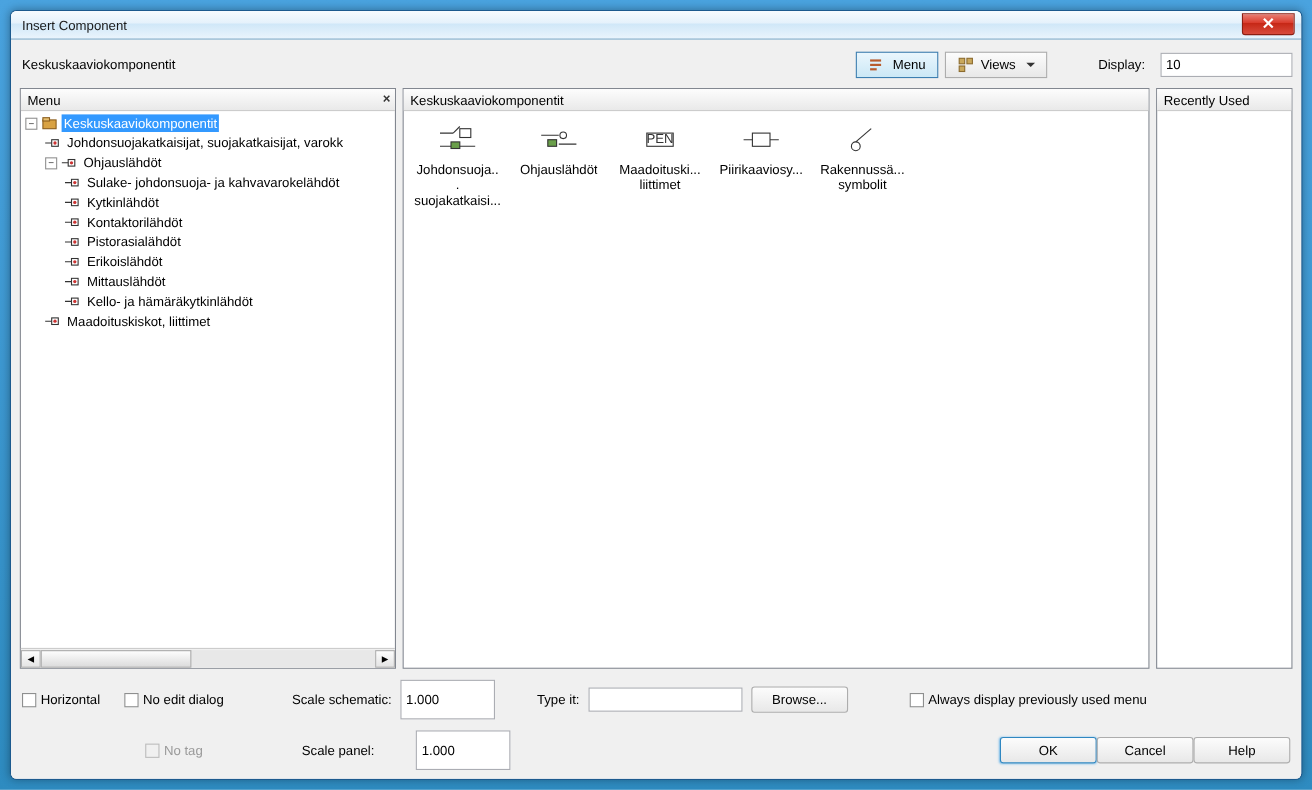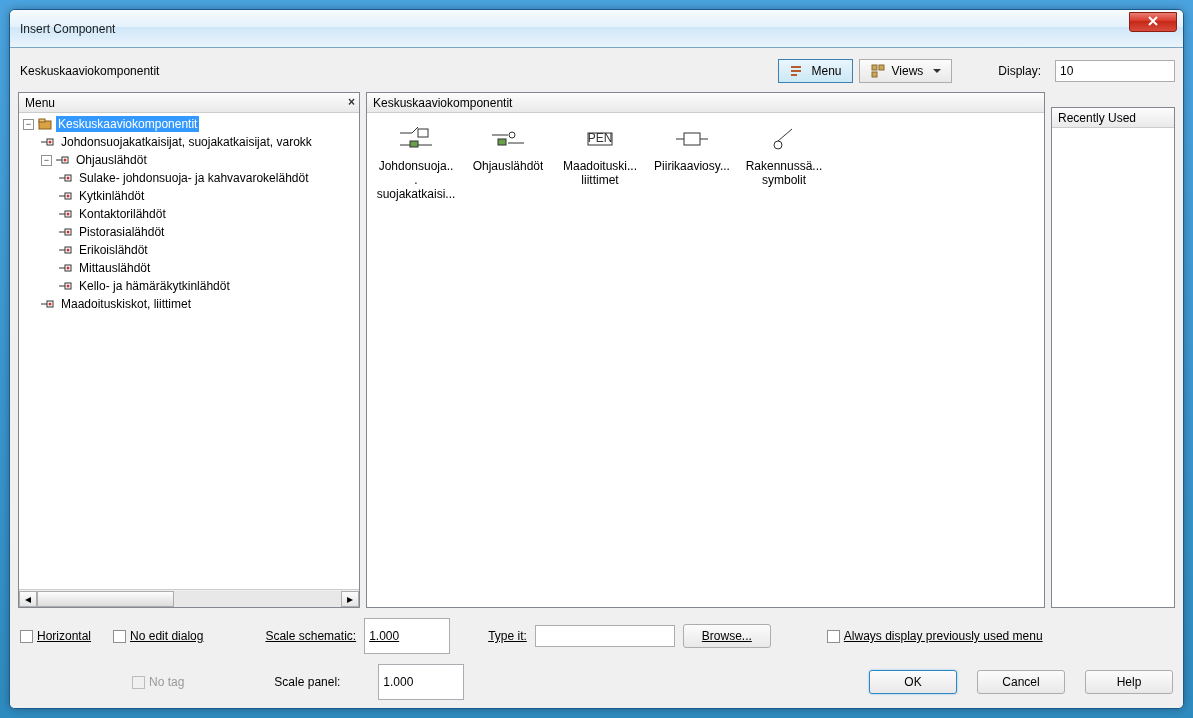--- a/index.html
+++ b/index.html
@@ -1,67 +1,67 @@
 <!DOCTYPE html>
 <html><head>
 <meta charset="utf-8">
 <style>
 * { box-sizing: border-box; margin: 0; padding: 0; font-family: "Segoe UI", Tahoma, sans-serif; font-size: 12px; }
 body { background: linear-gradient(to bottom, #4aa3df 0%, #2e8bc0 100%); width: 1193px; height: 718px; display: flex; align-items: center; justify-content: center; }
 .window { width: 1175px; height: 700px; background: #fff; border: 1px solid #1c5a8e; border-radius: 6px; overflow: hidden; display: flex; flex-direction: column; box-shadow: 0 0 8px rgba(0,0,0,.3); }
-.titlebar { height: 38px; background: linear-gradient(to bottom, #f7fbff 0%, #e4f1fb 45%, #cfe7f8 46%, #eaf4fc 100%); display: flex; align-items: center; padding-left: 10px; border-bottom: 1px solid #7aa7c7; position: relative; }
+.titlebar { height: 26px; background: linear-gradient(to bottom, #f7fbff 0%, #e4f1fb 45%, #cfe7f8 46%, #eaf4fc 100%); display: flex; align-items: center; padding-left: 10px; border-bottom: 1px solid #7aa7c7; position: relative; }
 .titlebar-text { color: #1a1a1a; }
 .close-btn { position: absolute; right: 6px; top: 2px; width: 48px; height: 20px; background: linear-gradient(to bottom, #e97e73 0%, #d9392a 45%, #c62817 46%, #d84b3c 100%); border: 1px solid #8c1e12; border-radius: 0 0 3px 3px; color: #fff; display: flex; align-items: center; justify-content: center; cursor: pointer; }
 .close-btn svg { width: 12px; height: 10px; }
 .content { flex: 1; background: #f0f0f0; display: flex; flex-direction: column; padding: 8px; gap: 6px; }
 .top-row { height: 30px; display: flex; align-items: center; gap: 6px; }
 .top-label { flex: 0 0 auto; padding: 0 2px; }
 .spacer { flex: 1; }
 .tool-btn { height: 24px; border: 1px solid #adadad; background: linear-gradient(to bottom, #fcfcfc, #e8e8e8); display: flex; align-items: center; padding: 0 10px; gap: 6px; cursor: pointer; }
 .tool-btn.active { border: 1px solid #3c7fb1; background: linear-gradient(to bottom, #eaf6fd, #cbe8f6); }
 .tool-icon { width: 16px; height: 16px; display: inline-flex; align-items: center; justify-content: center; }
 .dropdown-arrow { width: 0; height: 0; border-left: 4px solid transparent; border-right: 4px solid transparent; border-top: 4px solid #333; margin-left: 4px; }
 .display-label { margin: 0 8px 0 40px; }
 .display-input { width: 120px; height: 22px; border: 1px solid #abadb3; background: #fff; padding: 0 4px; }
 .main-row { flex: 1; display: flex; gap: 6px; min-height: 0; }
 .panel { border: 1px solid #828790; background: #fff; display: flex; flex-direction: column; min-height: 0; }
 .panel-left { width: 342px; }
 .panel-center { flex: 1; }
-.panel-right { width: 124px; margin-top: 15px; }
+.panel-right { width: 124px; }
 .panel-header { height: 20px; background: linear-gradient(to bottom, #fdfdfd, #e9e9e9); border-bottom: 1px solid #ccc; display: flex; align-items: center; padding: 0 6px; position: relative; }
 .panel-close { position: absolute; right: 4px; top: 2px; font-weight: bold; cursor: pointer; color: #333; }
 .tree { flex: 1; overflow: auto; padding: 2px 0; }
 .tree-row { display: flex; align-items: center; height: 18px; white-space: nowrap; padding-left: 4px; }
 .tree-toggle { width: 11px; height: 11px; border: 1px solid #919191; background: #fff; color: #333; font-size: 9px; line-height: 9px; text-align: center; margin-right: 4px; cursor: pointer; flex-shrink: 0; }
 .tree-icon { width: 14px; height: 14px; margin-right: 4px; flex-shrink: 0; display: inline-flex; align-items: center; justify-content: center; }
 .tree-label { padding: 1px 2px; }
 .tree-label.selected { background: #3399ff; color: #fff; }
 .indent1 { padding-left: 22px; }
 .indent2 { padding-left: 40px; }
 .hscroll { height: 18px; border-top: 1px solid #ccc; background: #f0f0f0; display: flex; align-items: center; }
 .hscroll-btn { width: 18px; height: 16px; border: 1px solid #adadad; background: linear-gradient(#fdfdfd,#e4e4e4); display: flex; align-items: center; justify-content: center; cursor: pointer; }
 .hscroll-track { flex: 1; height: 16px; background: #e8e8e8; position: relative; }
 .hscroll-thumb { position: absolute; left: 0; top: 0; width: 45%; height: 100%; background: linear-gradient(#fdfdfd,#dcdcdc); border: 1px solid #adadad; }
 .icon-grid { flex: 1; display: flex; flex-wrap: wrap; align-content: flex-start; padding: 6px; gap: 6px; overflow: auto; }
 .grid-item { width: 86px; display: flex; flex-direction: column; align-items: center; text-align: center; cursor: pointer; padding: 4px; }
 .grid-icon { width: 48px; height: 32px; display: flex; align-items: center; justify-content: center; margin-bottom: 4px; text-decoration: underline; }
 .grid-label { line-height: 14px; word-break: break-word; max-height: 28px; overflow: hidden; }
 .grid-label2 { line-height: 14px; }
-.bottom-row { display: flex; align-items: center; gap: 8px; padding: 4px 2px 0 2px; flex-wrap: wrap; text-decoration: underline; }
+.bottom-row { display: flex; align-items: center; gap: 8px; padding: 4px 2px 0 2px; flex-wrap: wrap; }
 .bottom-row2 { display: flex; align-items: center; gap: 8px; padding: 4px 2px 0 2px; }
 .checkbox { width: 13px; height: 13px; border: 1px solid #8e8f8f; background: #fff; margin-right: 4px; cursor: pointer; }
 .checkbox.disabled { background: #f0f0f0; border-color: #bcbcbc; }
 .chk-label { display: flex; align-items: center; margin-right: 14px; }
 .chk-label.disabled { color: #9a9a9a; }
 .text-label { }
 .num-input { width: 86px; height: 20px; border: 1px solid #abadb3; background: #fff; padding: 17px 4px; }
 .browse-input { width: 140px; height: 22px; border: 1px solid #abadb3; background: #fff; }
 .std-btn { height: 24px; min-width: 88px; border: 1px solid #adadad; background: linear-gradient(#fcfcfc,#e8e8e8); padding: 0 14px; cursor: pointer; border-radius: 3px; }
 .std-btn.default { border: 1px solid #2f87c1; box-shadow: 0 0 2px #6fb7e9; }
-.btn-row { display: flex; gap: 20px; margin-left: auto; }
+.btn-row { display: flex; gap: 0; margin-left: auto; }
 .footer-group { display: flex; align-items: center; gap: 8px; }
 </style>
 </head>
 <body>
 
 <div class="window">
   <div class="titlebar">
     <span class="titlebar-text">Insert Component</span>
     <div class="close-btn">
       <span>

